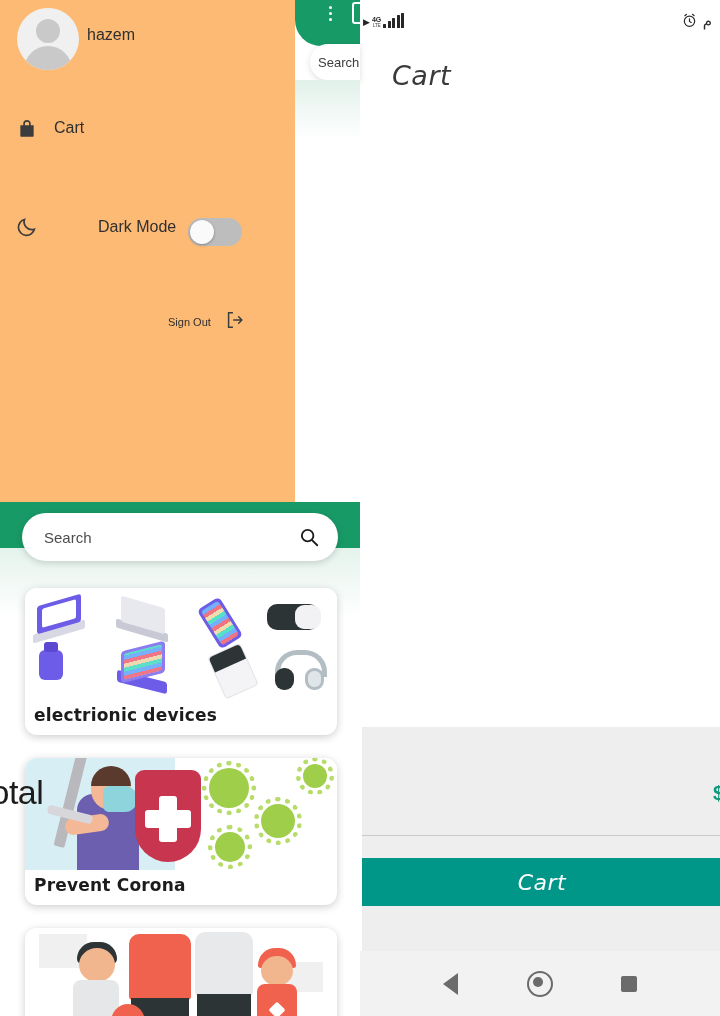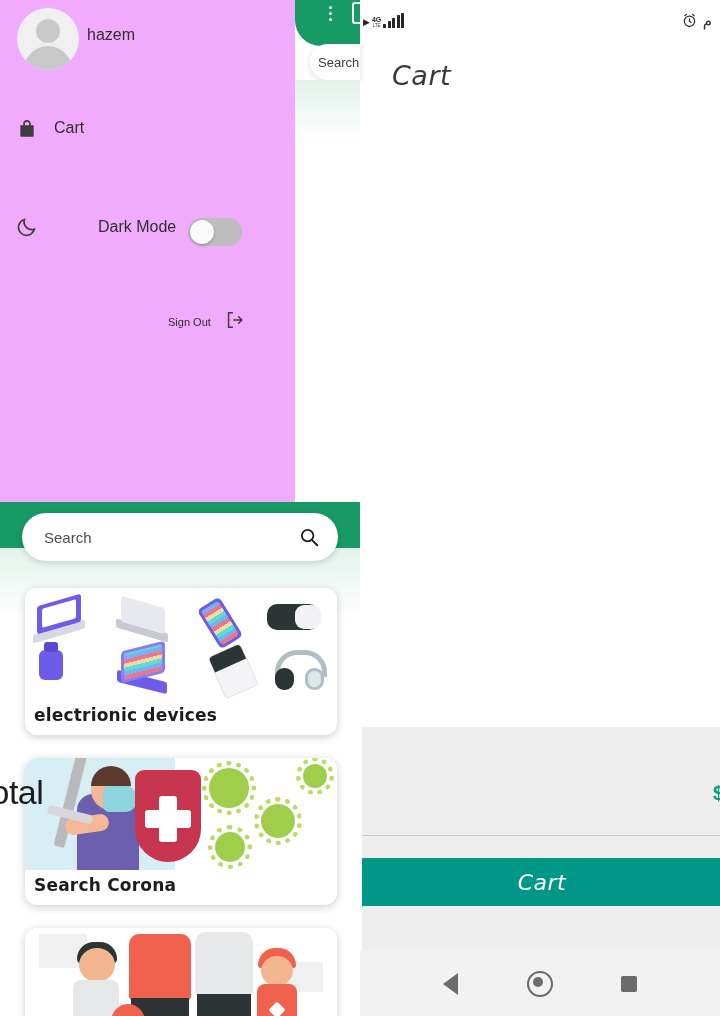--- a/index.html
+++ b/index.html
@@ -122,21 +122,21 @@
   .f-boy-t{position:absolute;left:48px;top:52px;width:46px;height:60px;background:#e6e7e8;border-radius:8px 8px 2px 2px;}
   .f-boy-h{position:absolute;left:54px;top:20px;width:36px;height:34px;background:#f2b68f;border-radius:50%;}
   .f-boy-hair{position:absolute;left:52px;top:14px;width:40px;height:22px;background:#2d3436;border-radius:20px 20px 6px 6px;}
   .f-girl-t{position:absolute;left:232px;top:56px;width:40px;height:56px;background:#f0624d;border-radius:8px 8px 2px 2px;}
   .f-girl-h{position:absolute;left:236px;top:28px;width:32px;height:30px;background:#f2b68f;border-radius:50%;}
   .f-girl-helm{position:absolute;left:233px;top:20px;width:38px;height:20px;background:#f0624d;border-radius:19px 19px 3px 3px;}
   .f-ball{position:absolute;left:86px;top:76px;width:34px;height:36px;background:#f0624d;border-radius:50%;}
   .f-heart{position:absolute;left:246px;top:76px;width:12px;height:12px;background:#fff;border-radius:2px;transform:rotate(45deg);}
 
   
-  #panel-drawer{left:0;top:0;width:295px;height:502px;background:#f0abfc;}
+  #panel-drawer{left:0;top:0;width:295px;height:502px;background:#fdba74;}
   #scrim{position:absolute;left:295px;top:0;width:65px;height:502px;background:rgba(255,255,255,.92);}
   #avatar{
     position:absolute;left:17px;top:8px;width:62px;height:62px;border-radius:50%;
     background:#f0f0f0;overflow:hidden;
   }
   #avatar .head{position:absolute;left:19px;top:11px;width:24px;height:24px;border-radius:50%;background:#c9c9c9;}
   #avatar .shoulders{position:absolute;left:7px;top:38px;width:48px;height:30px;border-radius:24px 24px 0 0;background:#c9c9c9;}
   #username{position:absolute;left:87px;top:26px;font-size:16px;color:#2f2f2f;}
 
   .drawer-item{position:absolute;left:0;width:295px;height:40px;display:flex;align-items:center;}
@@ -304,21 +304,21 @@
         <div class="c-mask"></div>
         <div class="c-arm"></div>
         <div class="c-hilt"></div>
         <div class="c-shield"></div>
         <div class="virus" style="left:184px;top:10px;width:40px;height:40px;"></div>
         <div class="virus" style="left:236px;top:46px;width:34px;height:34px;"></div>
         <div class="virus" style="left:190px;top:74px;width:30px;height:30px;"></div>
         <div class="virus" style="left:278px;top:6px;width:24px;height:24px;"></div>
       </div>
     </div>
-    <div class="cap">Search Corona</div>
+    <div class="cap">Prevent Corona</div>
   </div>
 
   <div class="card" id="card-3">
     <div class="thumb">
       <div class="family">
         <div class="f-bg" style="left:14px;top:6px;width:48px;height:34px;"></div>
         <div class="f-bg" style="left:246px;top:34px;width:52px;height:30px;"></div>
         <div class="f-dad-t"></div>
           <div class="f-dad-p"></div>
         <div class="f-mom-t"></div>

